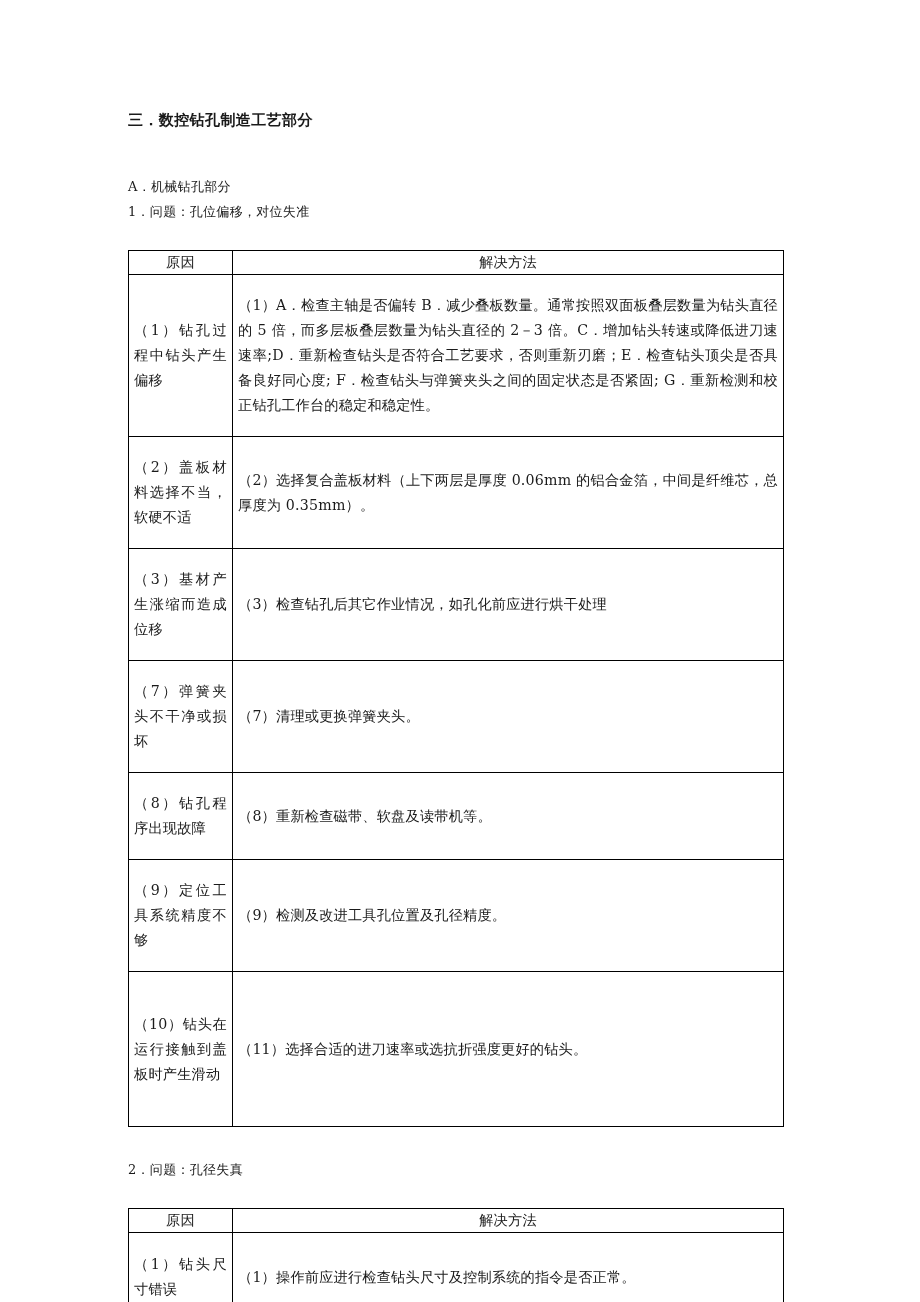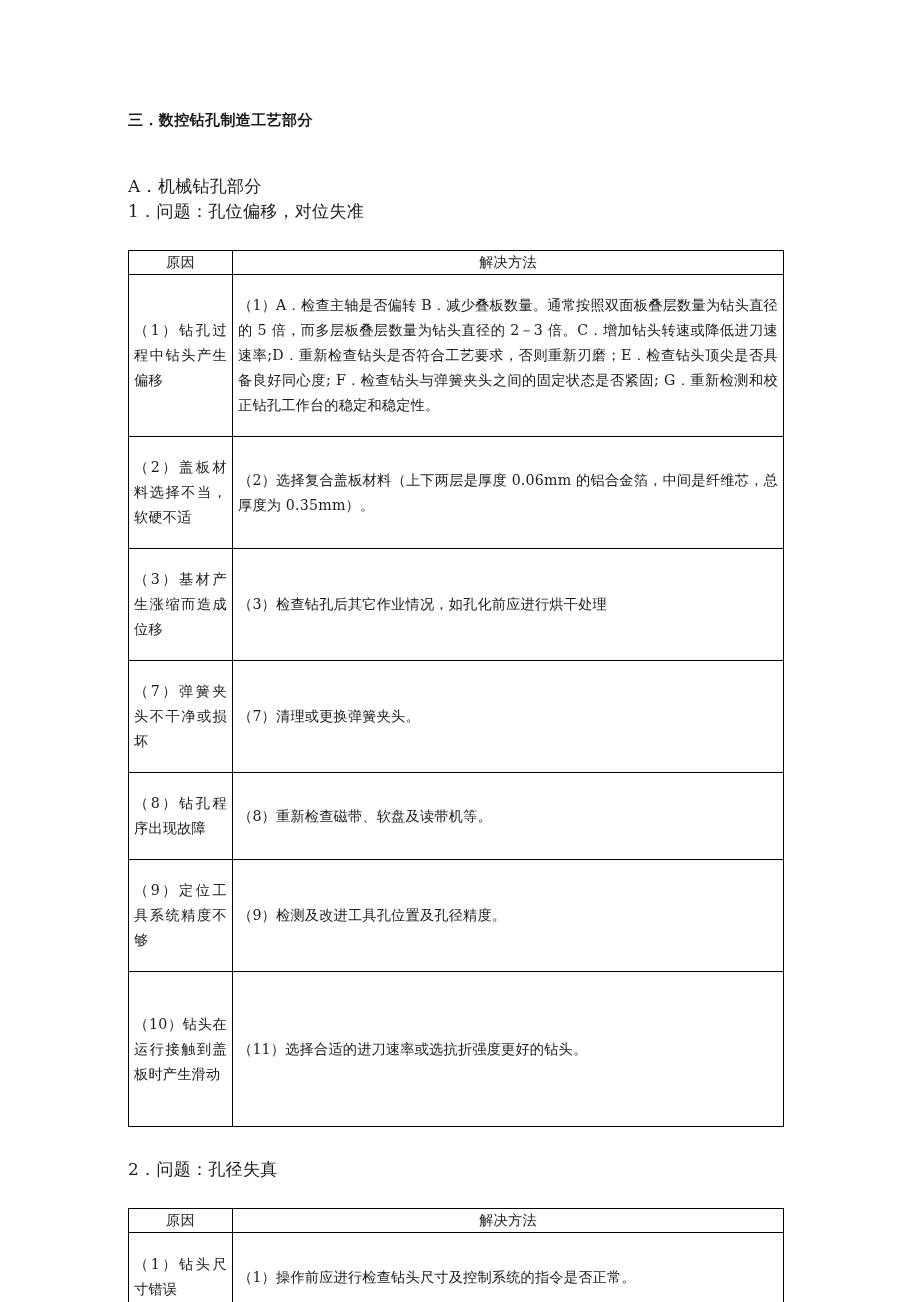--- a/index.html
+++ b/index.html
@@ -32,21 +32,21 @@
   .section-heading {
     font-weight: bold;
     font-size: 15px;
     line-height: 20px;
     letter-spacing: 0.4px;
     margin: 0 0 44px 0;
     font-family: "DejaVu Sans", "Liberation Sans", sans-serif;
   }
 
   .sub-line {
-    font-size: 17px;
+    font-size: 13px;
     line-height: 25px;
     margin: 0;
     letter-spacing: 0.3px;
   }
 
   .spacer-before-table { height: 26px; }
   .spacer-after-table  { height: 30px; }
   .spacer-mid          { height: 26px; }
 
   table.doc-table {

